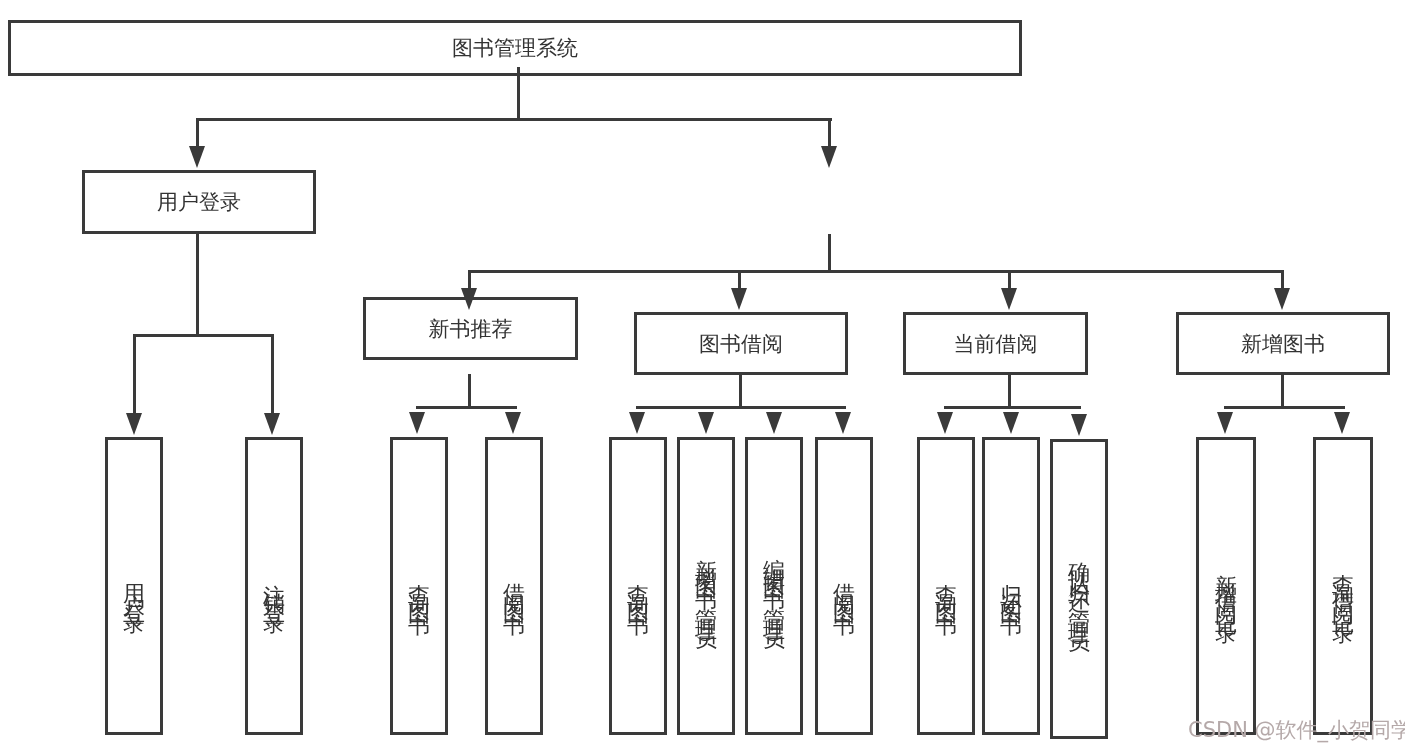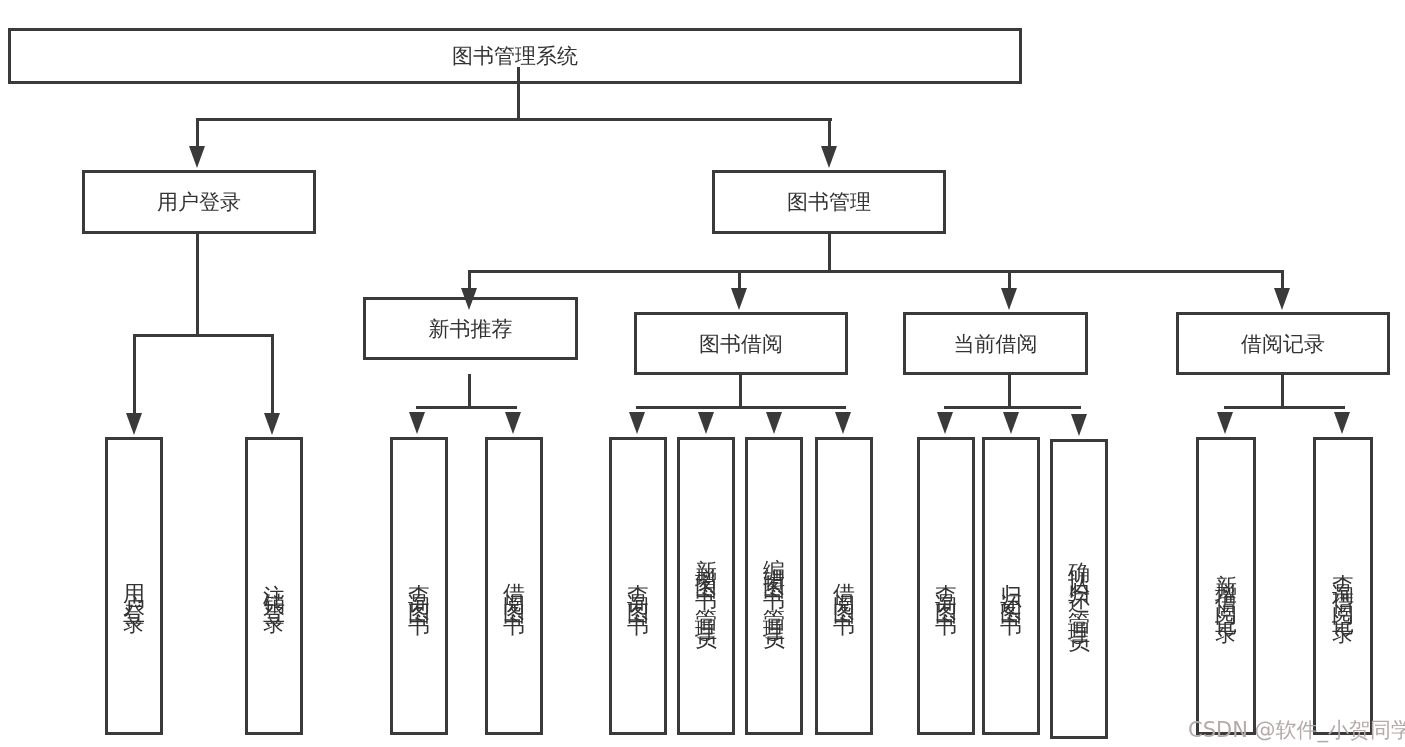--- a/index.html
+++ b/index.html
@@ -53,42 +53,39 @@
     color: #b5a9a9;
     white-space: nowrap;
     z-index: 5;
   }
 </style>
 </head>
 <body>
 
 <div class="canvas">
 
-  <div class="box" style="left:8px; top:28px; width:1014px; height:56px;">
+  <div class="box" style="left:8px; top:20px; width:1014px; height:56px;">
     <span class="hlabel">图书管理系统</span>
   </div>
 
   <div class="box" style="left:82px; top:170px; width:234px; height:64px;">
     <span class="hlabel">用户登录</span>
-  </div>
-  <div class="box" style="left:712px; top:170px; width:234px; height:64px;">
-    <span class="hlabel">图书管理</span>
   </div>
 
   <div class="box" style="left:363px; top:297px; width:215px; height:63px;">
     <span class="hlabel">新书推荐</span>
   </div>
   <div class="box" style="left:634px; top:312px; width:214px; height:63px;">
     <span class="hlabel">图书借阅</span>
   </div>
   <div class="box" style="left:903px; top:312px; width:185px; height:63px;">
     <span class="hlabel">当前借阅</span>
   </div>
   <div class="box" style="left:1176px; top:312px; width:214px; height:63px;">
-    <span class="hlabel">借阅记录</span>
+    <span class="hlabel">新增图书</span>
   </div>
 
   <div class="box" style="left:105px; top:437px; width:58px; height:298px;">
     <span class="vlabel">用户登录</span>
   </div>
   <div class="box" style="left:245px; top:437px; width:58px; height:298px;">
     <span class="vlabel">注销登录</span>
   </div>
 
   <div class="box" style="left:390px; top:437px; width:58px; height:298px;">

